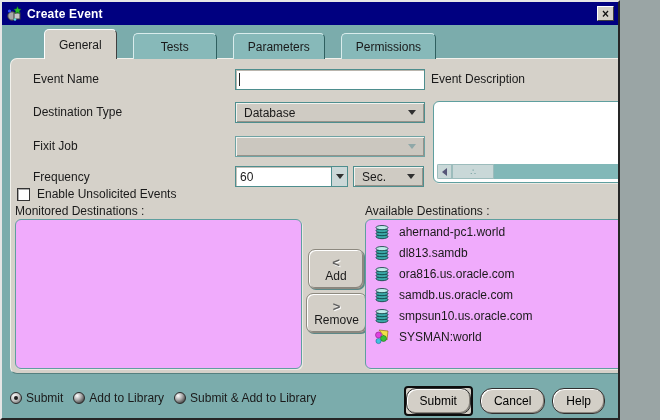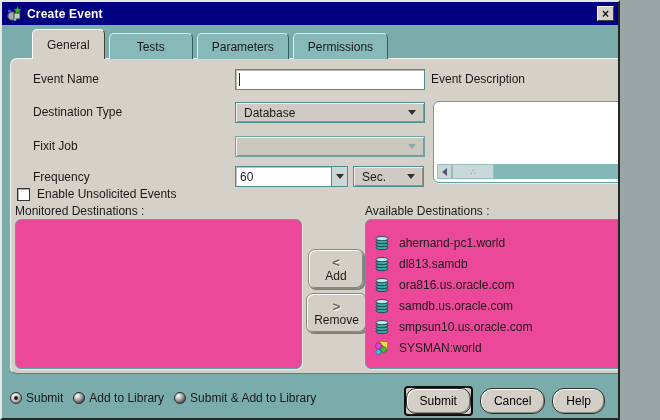--- a/index.html
+++ b/index.html
@@ -26,21 +26,21 @@
     font-weight:bold;font-size:12px;line-height:10px;color:#111;padding:0;cursor:default;
     font-family:"Liberation Sans",sans-serif;
   }
   
   .tabbar{position:absolute;top:27px;left:30px;display:flex;gap:4px;z-index:3;height:30px;}
   .tab{
     height:26px;margin-top:4px;padding:0 14px;min-width:68px;
     display:flex;align-items:center;justify-content:center;
     background:var(--tab-inactive,#87B9B9);
     border:1px solid;border-color:#d9ecec #2f6060 #2f6060 #d9ecec;
-    border-bottom:none;border-radius:5px 5px 0 0;
+    border-bottom:none;border-radius:5px 5px 0 0;margin-left:12px;
   }
   .tab.active{
     height:30px;margin-top:0;background:var(--panel,#D5D1C9);
     border-color:#ffffff #404040 transparent #ffffff;
     position:relative;z-index:4;
   }
   
   .panel{
     position:absolute;left:8px;top:56px;width:644px;height:316px;
     background:var(--panel,#D5D1C9);
@@ -88,25 +88,25 @@
   .sb-btn{width:15px;background:#c9d8d8;border:1px solid #9cbcbc;display:flex;align-items:center;justify-content:center;}
   .sb-btn.right{margin-left:auto;}
   .tri-l{width:0;height:0;border-top:4px solid transparent;border-bottom:4px solid transparent;border-right:5px solid #557;}
   .tri-r{width:0;height:0;border-top:4px solid transparent;border-bottom:4px solid transparent;border-left:5px solid #557;}
   .sb-thumb{width:42px;background:#c9d8d8;border:1px solid #9cbcbc;display:flex;align-items:center;justify-content:center;color:#6a9a9a;font-size:9px;}
   
   .checkrow{position:absolute;left:6px;top:128px;display:flex;align-items:center;gap:7px;}
   .checkbox{width:13px;height:13px;background:#fff;border:1px solid #333;box-shadow:inset 1px 1px 0 #aaa;}
   
   .listbox{
-    position:absolute;background:#ec4899;
+    position:absolute;background:#f0abfc;
     border:1px solid var(--listbox-border,#5F9F9F);border-radius:6px;
     box-shadow:1px 1px 0 #eceadевы;
     box-shadow:1px 1px 0 #eceae4;
-    overflow:hidden;padding:12px 2px;
+    overflow:hidden;padding:1px 2px;
   }
   .list-item{height:21px;display:flex;align-items:center;gap:9px;padding:0 6px;}
   .list-item .ic{width:16px;height:16px;flex:0 0 16px;}
   
   .xfer-btn{
     position:absolute;display:flex;flex-direction:column;align-items:center;justify-content:center;
     background:#d3cfc7;border:1px solid #8d897f;border-radius:7px;
     box-shadow:inset 1px 1px 0 #ffffff, inset -1px -1px 0 #8a867e, 1px 1px 0 #5c8888;
     font-size:12px;gap:0;padding:2px 0;
   }

